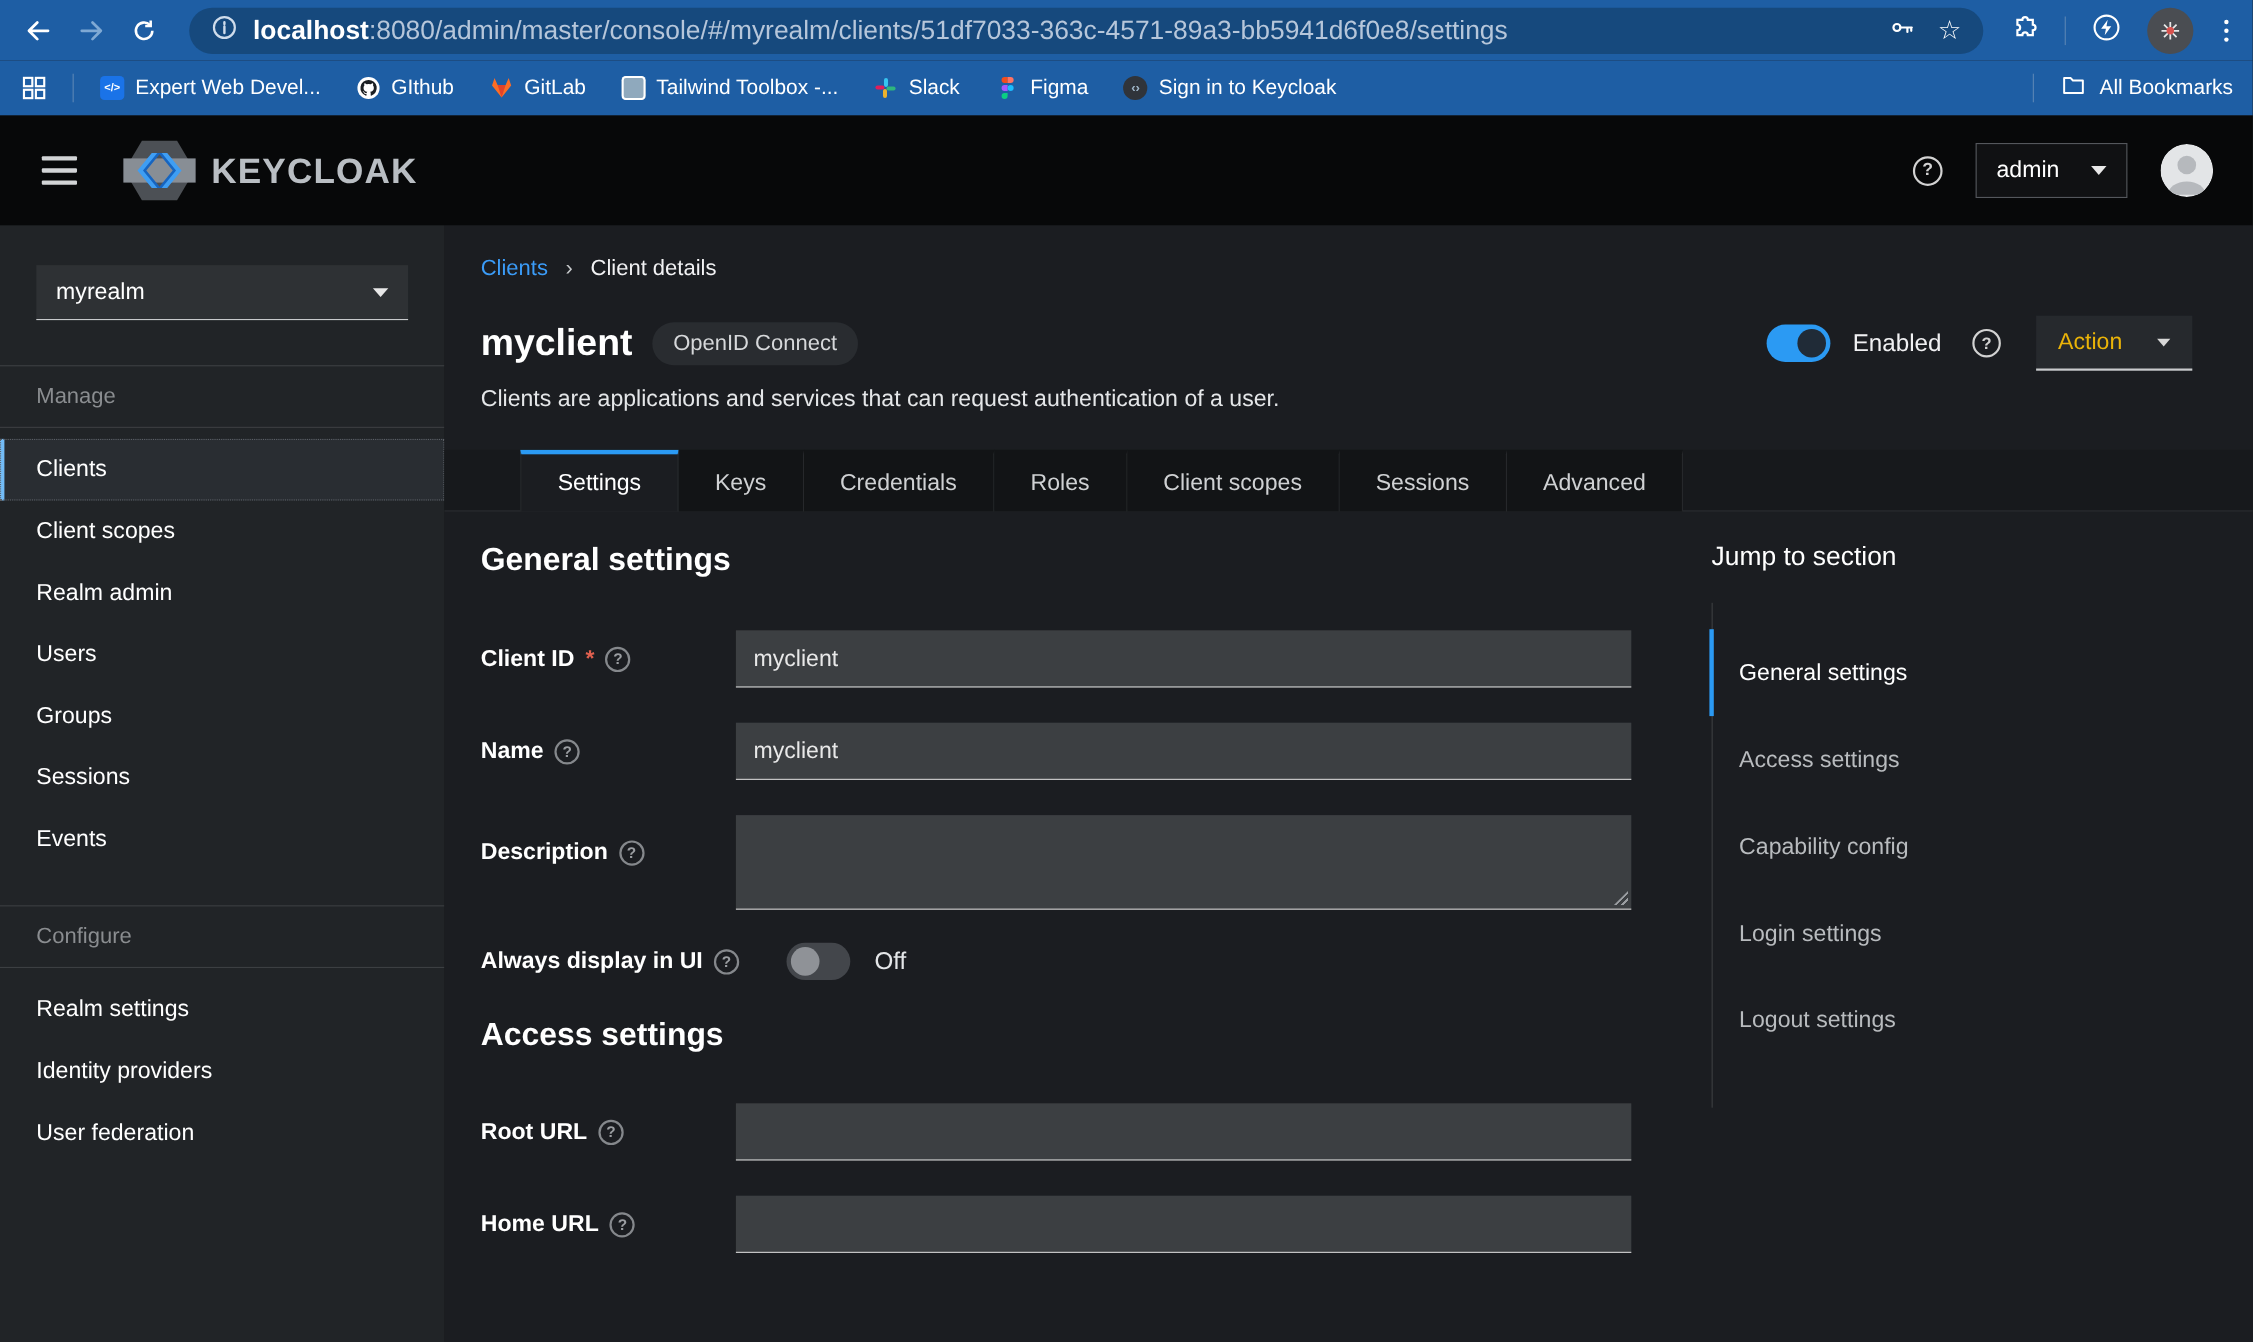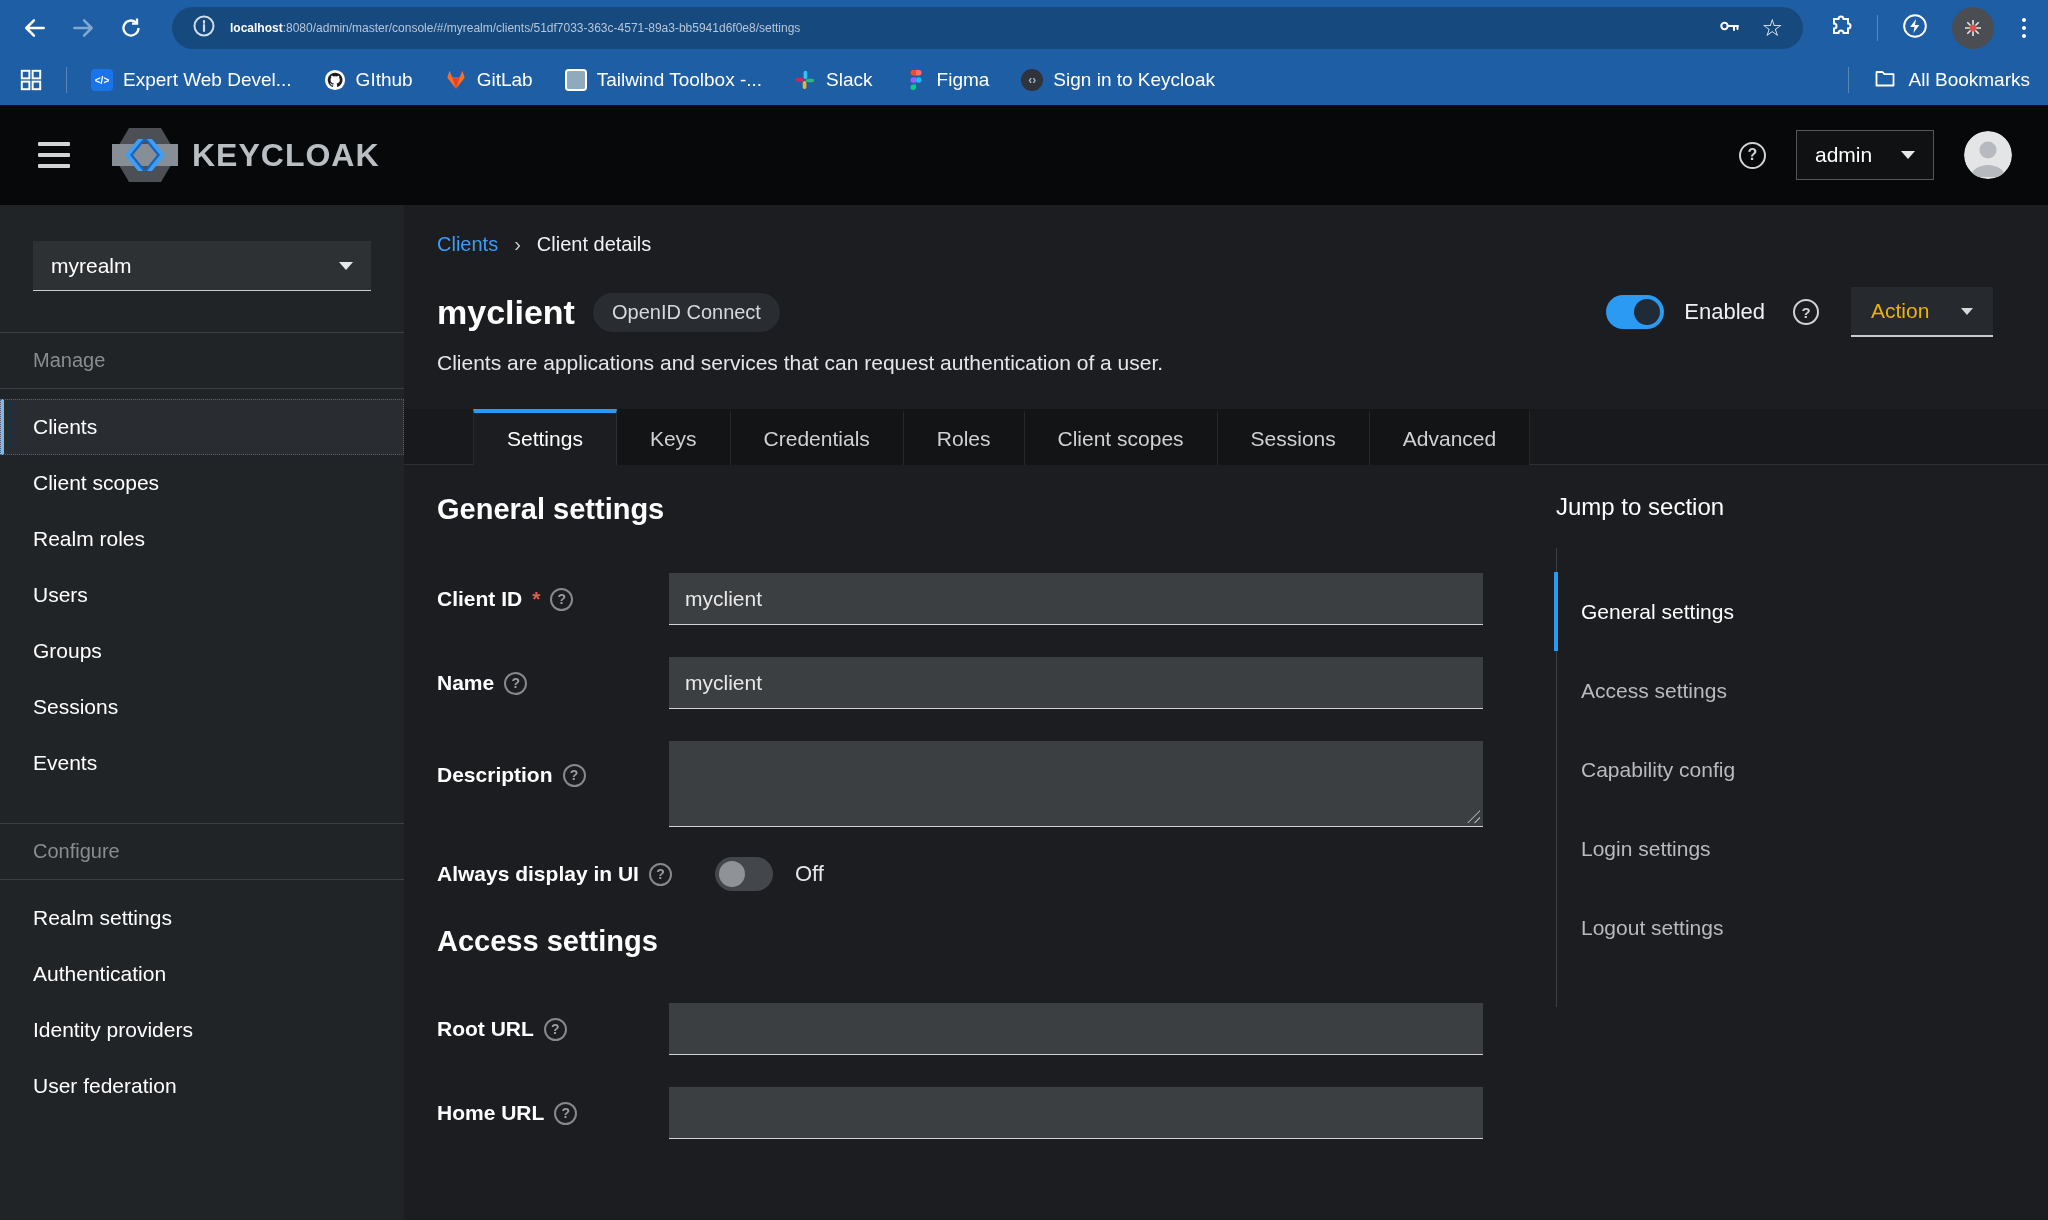--- a/index.html
+++ b/index.html
@@ -11,21 +11,21 @@
     -webkit-font-smoothing:antialiased;
   }
   .screen { width:2048px; height:1220px; display:flex; flex-direction:column; }
 
   
   .toolbar { height:55px; background:#1e5ea4; display:flex; align-items:center; padding:0 18px; flex:0 0 auto; }
   .tb-icon { width:34px; height:34px; display:flex; align-items:center; justify-content:center; flex:0 0 auto; cursor:pointer; }
   .tb-icon + .tb-icon { margin-left:14px; }
   .url-pill { flex:1 1 auto; height:42px; background:#16497d; border-radius:21px; margin:0 26px 0 24px;
               display:flex; align-items:center; padding:0 20px; min-width:0; cursor:text; }
-  .url-text { flex:1 1 auto; font-size:12px; color:#b6c6da; white-space:nowrap; overflow:hidden; margin-left:14px; }
+  .url-text { flex:1 1 auto; font-size:24px; color:#b6c6da; white-space:nowrap; overflow:hidden; margin-left:14px; }
   .url-host { color:#ffffff; font-weight:700; }
   .pill-right { display:flex; align-items:center; gap:20px; margin-left:16px; }
   .star { font-size:24px; color:#fff; line-height:1; }
   .tb-right { display:flex; align-items:center; gap:24px; }
   .tb-sep { width:1px; height:26px; background:#5a86b5; }
   .dots { display:flex; flex-direction:column; gap:4px; padding:4px; }
   .dots i { width:4px; height:4px; border-radius:50%; background:#fff; }
   .b-avatar { width:42px; height:42px; border-radius:50%; background:#4a4d52; display:flex; align-items:center; justify-content:center; }
 
   .bookmarks { height:50px; background:#1e5ea4; display:flex; align-items:center; padding:0 18px; flex:0 0 auto; font-size:19px; color:#fff; }
@@ -319,31 +319,30 @@
         <div class="realm-select">
           <span>myrealm</span>
           <span class="caret"></span>
         </div>
       </div>
       <nav class="nav">
         <div class="nav-section-label">Manage</div>
         <ul>
           <li class="active">Clients</li>
           <li>Client scopes</li>
-          <li>Realm roles</li>
+          <li>Realm admin</li>
           <li>Users</li>
           <li>Groups</li>
           <li>Sessions</li>
           <li>Events</li>
         </ul>
         <div class="nav-gap"></div>
         <div class="nav-section-label">Configure</div>
         <ul>
           <li>Realm settings</li>
-          <li>Authentication</li>
           <li>Identity providers</li>
           <li>User federation</li>
         </ul>
       </nav>
     </aside>
 
     <main class="content">
       <div class="content-head">
         <div class="breadcrumb">
           <span class="crumb-link">Clients</span>

